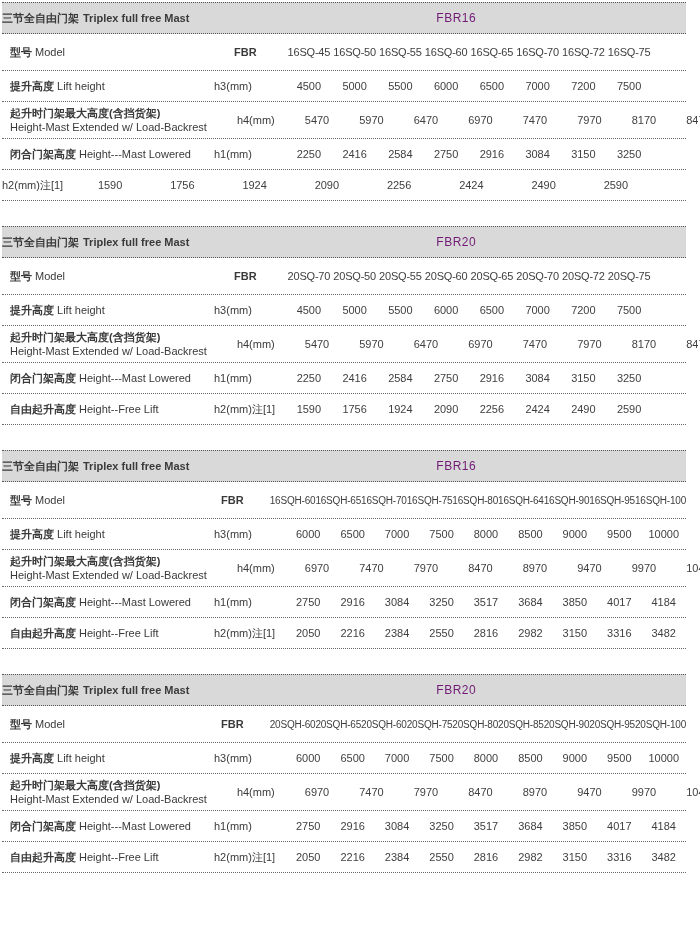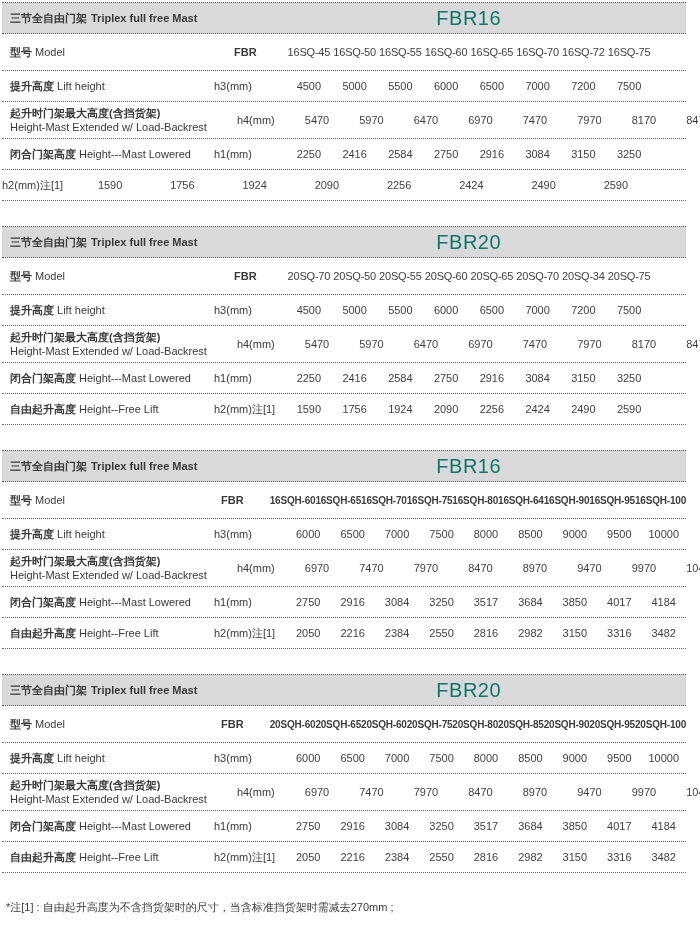--- a/index.html
+++ b/index.html
@@ -17,29 +17,29 @@
   .spec-section { margin-bottom: 25px; }
   .band {
     position: relative;
     height: 32px;
     background: #d9d9d9;
     border-top: 1px dotted #555;
     border-bottom: 1px dotted #555;
     display: flex;
     align-items: center;
   }
-  .band-title { font-size: 11px; font-weight: bold; padding-left: 8px; white-space: nowrap; }
+  .band-title { font-size: 11px; font-weight: bold; white-space: nowrap; }
   .band-title .en { margin-left: 4px; }
   .band-code {
     position: absolute;
     left: 63.5%;
     top: 50%;
     transform: translateY(-50%);
-    font-size: 20px;
-    color: #0f766e;
+    font-size: 12px;
+    color: #701a75;
     letter-spacing: 0.5px;
   }
 
   
   .trow {
     display: flex;
     align-items: center;
     border-bottom: 1px dotted #666;
     min-height: 31px;
   }
@@ -60,21 +60,21 @@
   }
   .trow.model .c-param { font-weight: bold; padding-left: 20px; }
   .c-val {
     flex: 1;
     text-align: center;
     font-size: 11px;
     white-space: nowrap;
     color: #3f3f3f;
   }
   .trow.model .c-val { letter-spacing: -0.2px; }
-  .cols9.model .c-val { font-size: 10px; font-weight: bold; }
+  .cols9.model .c-val { font-size: 10px; }
   .c-sp { flex: 0 0 34px; }
 
   
   .footnotes { margin-top: 18px; padding-left: 4px; }
   .fn { font-size: 11px; line-height: 1.75; color: #3a3a3a; white-space: nowrap; }
 </style>
 </head>
 <body>
 
 <div class="content">
@@ -156,21 +156,21 @@
         </div>
         <div class="trow cols8 model">
           <div class="c-label"><span class="zh">型号</span> <span class="en">Model</span></div>
           <div class="c-param">FBR</div>
           <div class="c-val">20SQ-70</div>
           <div class="c-val">20SQ-50</div>
           <div class="c-val">20SQ-55</div>
           <div class="c-val">20SQ-60</div>
           <div class="c-val">20SQ-65</div>
           <div class="c-val">20SQ-70</div>
-          <div class="c-val">20SQ-34</div>
+          <div class="c-val">20SQ-72</div>
           <div class="c-val">20SQ-75</div>
           <div class="c-sp"></div>
         </div>
         <div class="trow cols8">
           <div class="c-label"><span class="zh">提升高度</span> <span class="en">Lift height</span></div>
           <div class="c-param">h3(mm)</div>
           <div class="c-val">4500</div>
           <div class="c-val">5000</div>
           <div class="c-val">5500</div>
           <div class="c-val">6000</div>
@@ -358,15 +358,14 @@
           <div class="c-val">2816</div>
           <div class="c-val">2982</div>
           <div class="c-val">3150</div>
           <div class="c-val">3316</div>
           <div class="c-val">3482</div>
         </div>
       </section>
     </div>
 
   <div class="footnotes">
-    <div class="fn">*注[1] : 自由起升高度为不含挡货架时的尺寸，当含标准挡货架时需减去270mm ;</div>
   </div>
 </div>
 
 </body></html>

